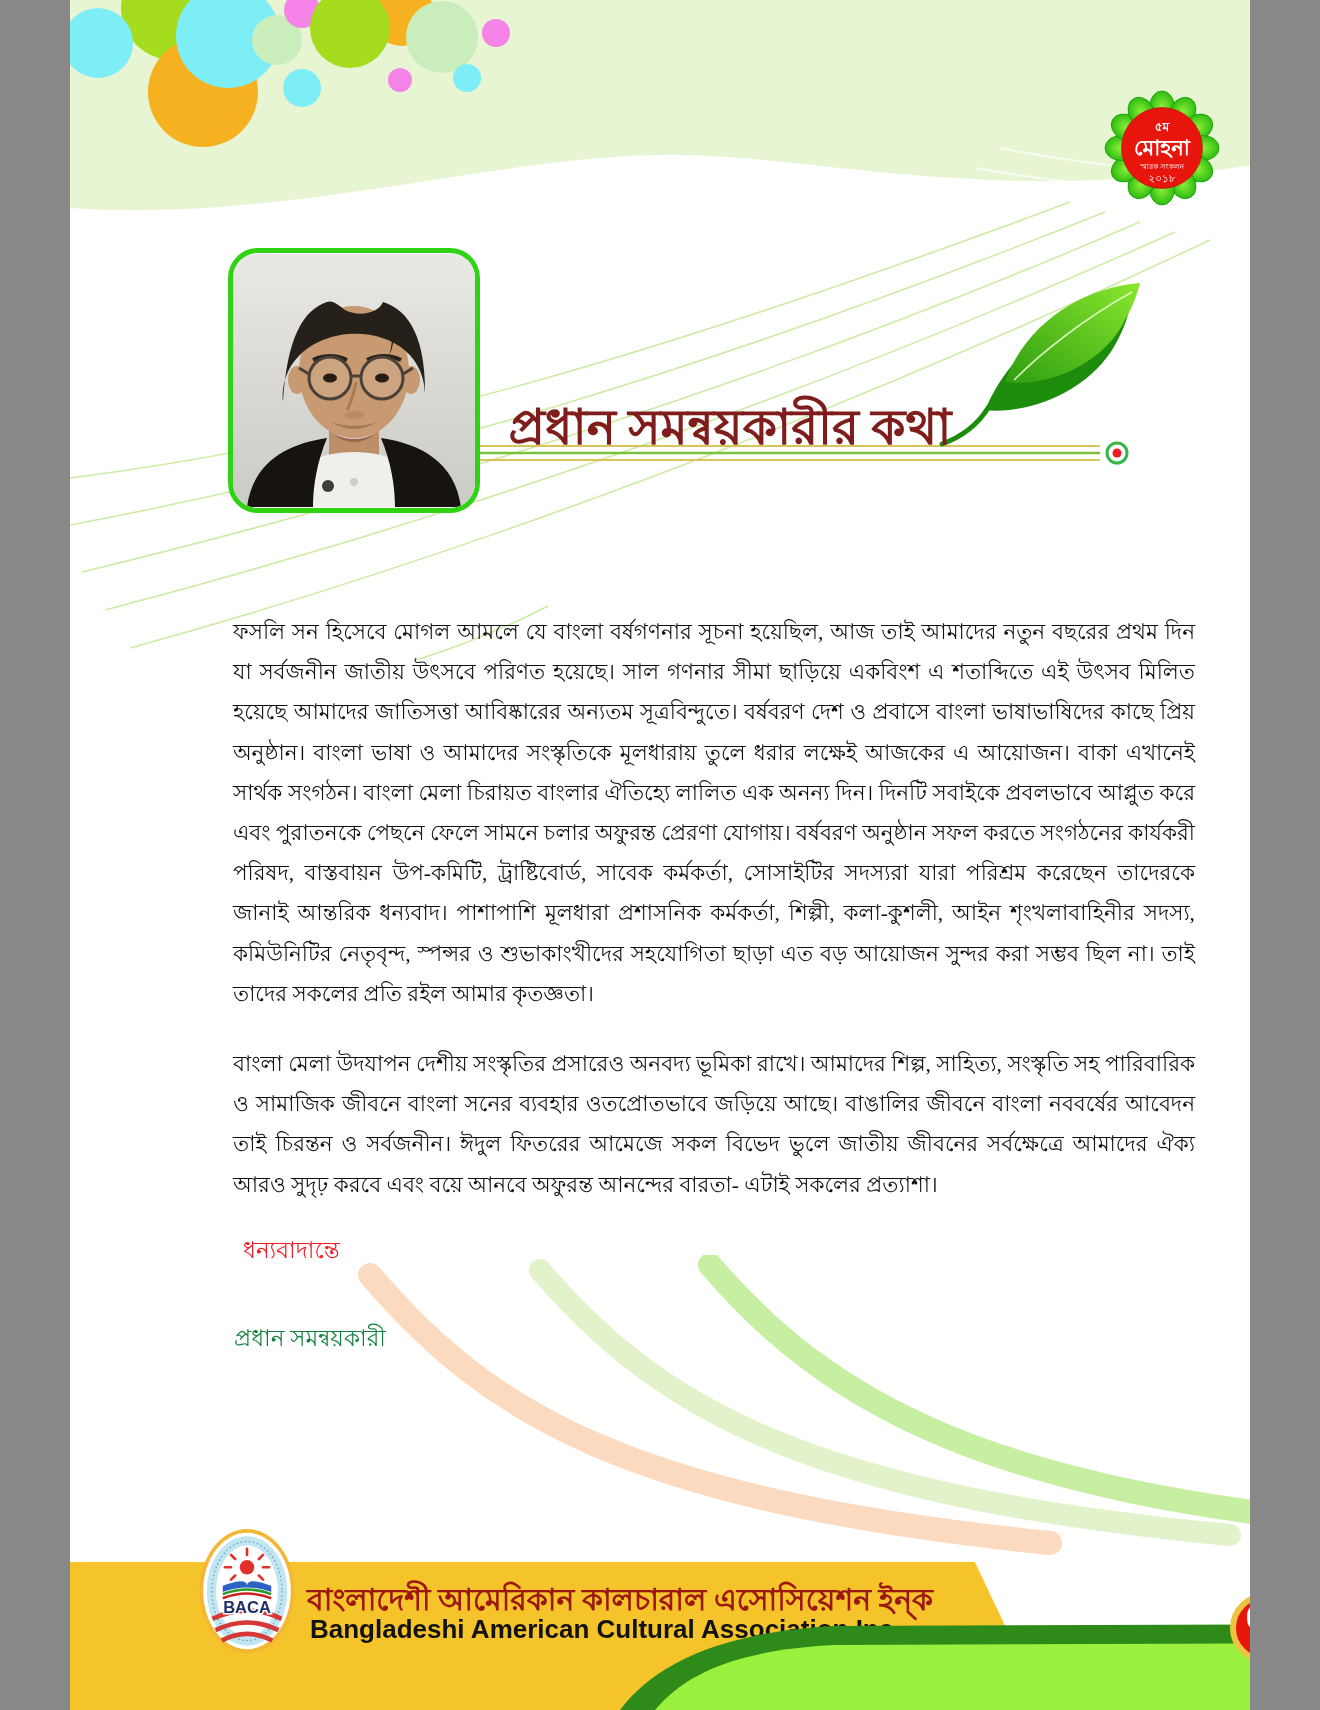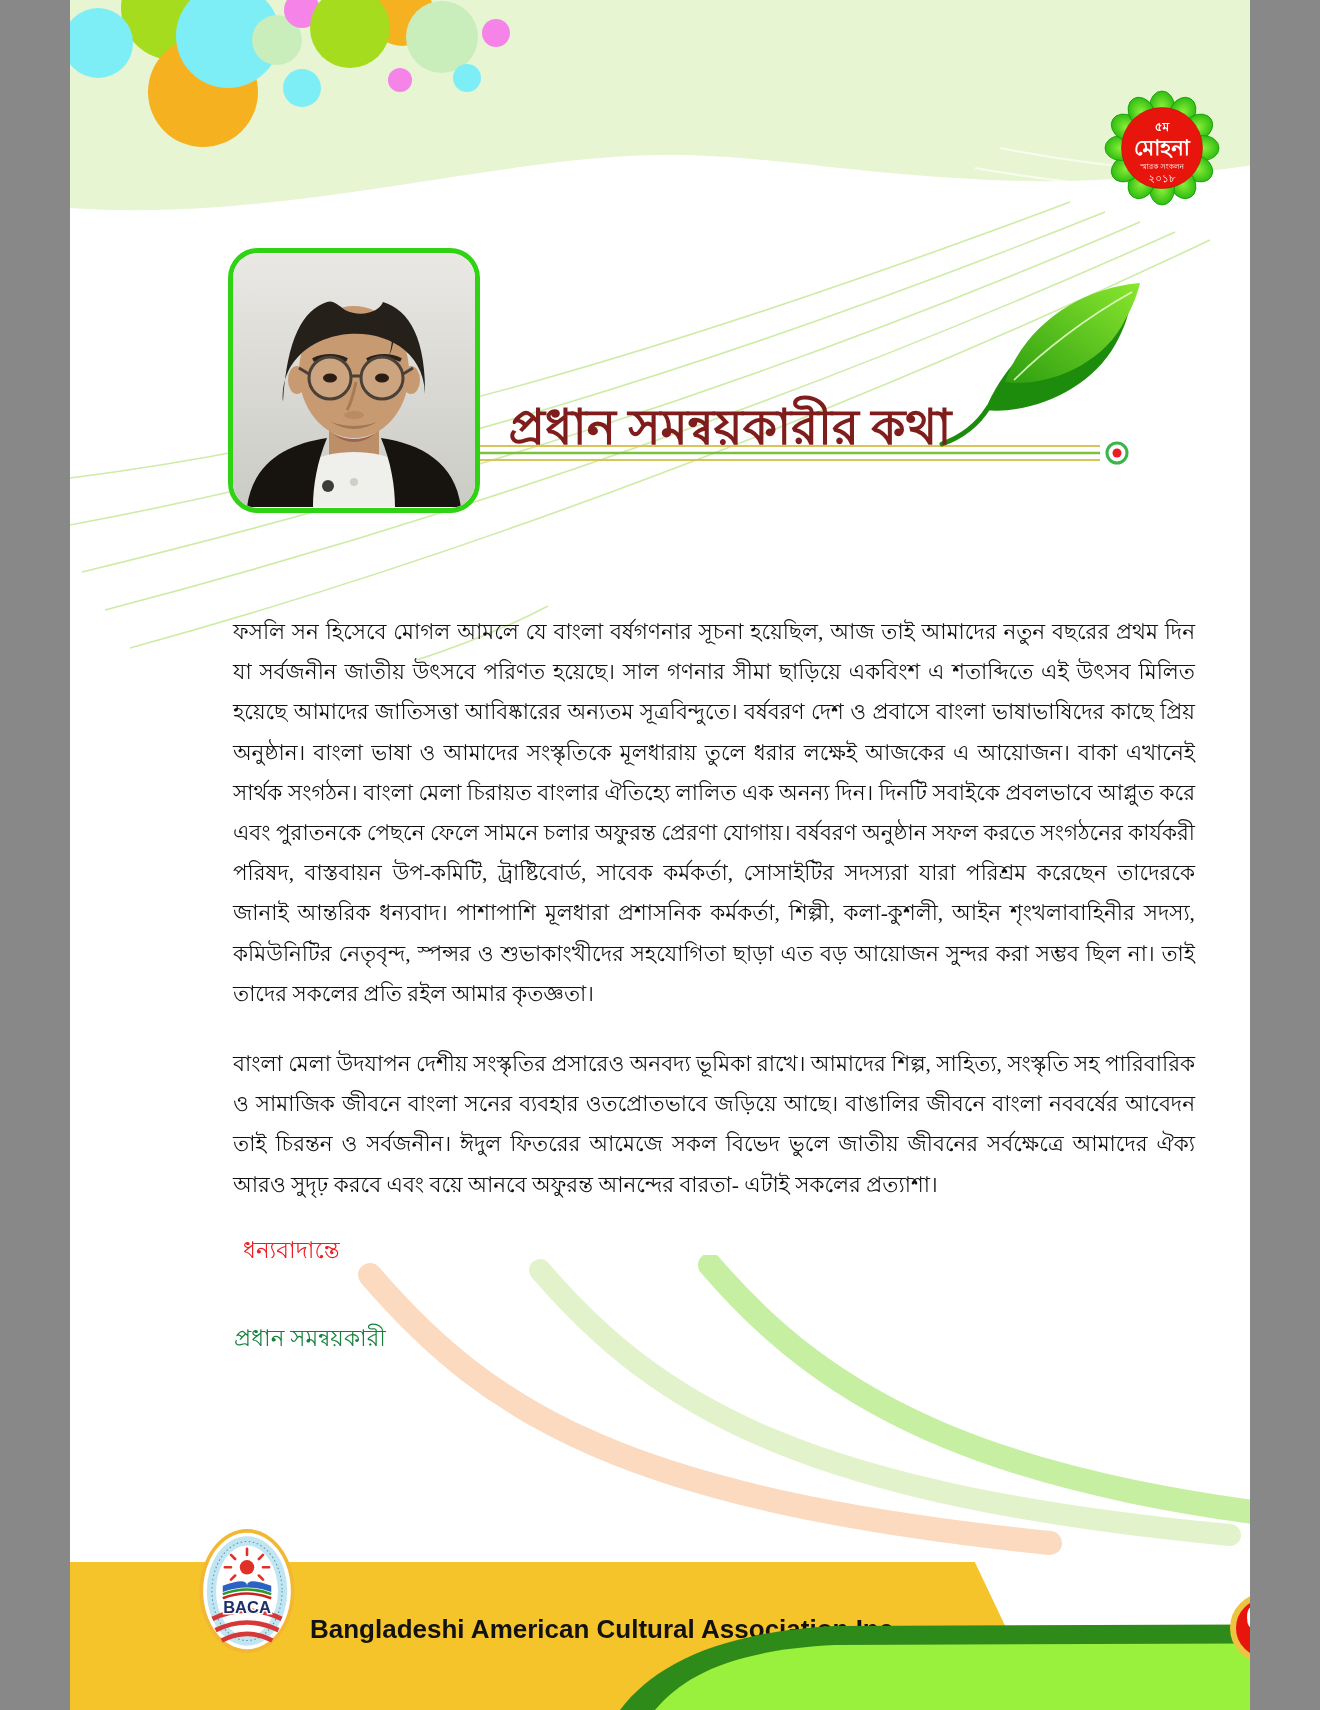--- a/index.html
+++ b/index.html
@@ -173,20 +173,21 @@
 
   <svg class="abs swoosh-svg" width="1320" height="330" viewBox="0 0 1320 330">
     <g fill="none" stroke-linecap="round">
       <path d="M300,20 C420,160 560,245 980,288" stroke="#fbdabf" stroke-width="24"></path>
       <path d="M470,15 C590,155 740,240 1160,280" stroke="#e2f3cc" stroke-width="22"></path>
       <path d="M640,10 C760,150 920,238 1320,272" stroke="#c7efa2" stroke-width="24"></path>
     </g>
   </svg>
 
   <div class="abs footer-band">
+    <div class="org-bn">বাংলাদেশী আমেরিকান কালচারাল এসোসিয়েশন ইন্ক</div>
     <div class="org-en">Bangladeshi American Cultural Association Inc</div>
   </div>
 
   <svg class="abs wave-svg" width="1320" height="110" viewBox="0 0 1320 110">
     <path d="M550,110 C585,64 650,32 765,26 L1320,24 L1320,45 L765,47 C675,52 620,78 588,110 Z" fill="#2e8b1a"></path>
     <path d="M585,110 C615,74 665,50 765,45 L1320,43 L1320,110 Z" fill="#9af13d"></path>
   </svg>
 
   <svg class="abs baca-logo" viewBox="0 0 95 122">
     <ellipse cx="47.5" cy="61" rx="46" ry="60" fill="#f2b733"></ellipse>

